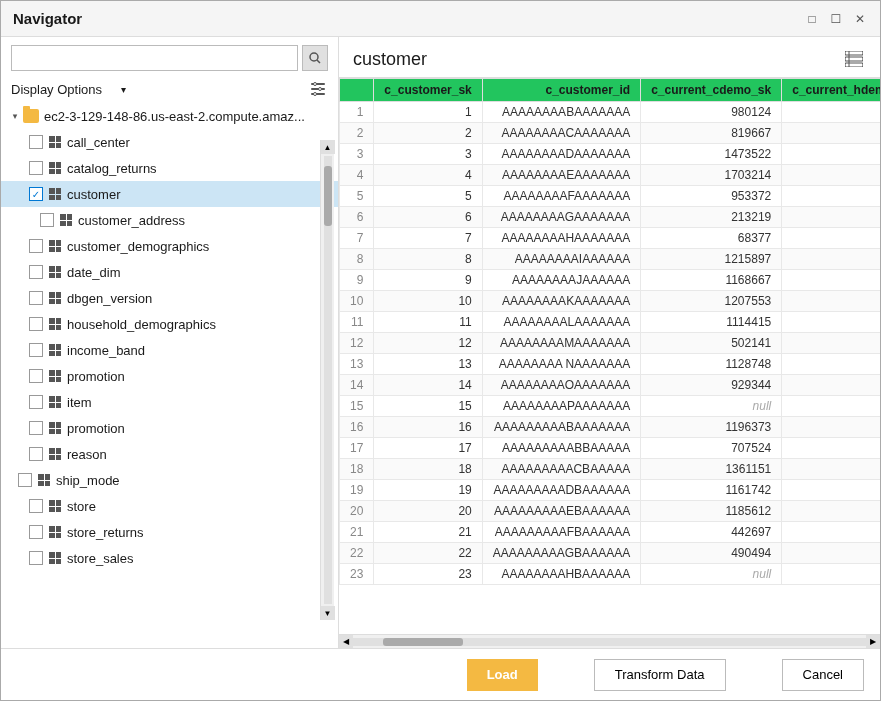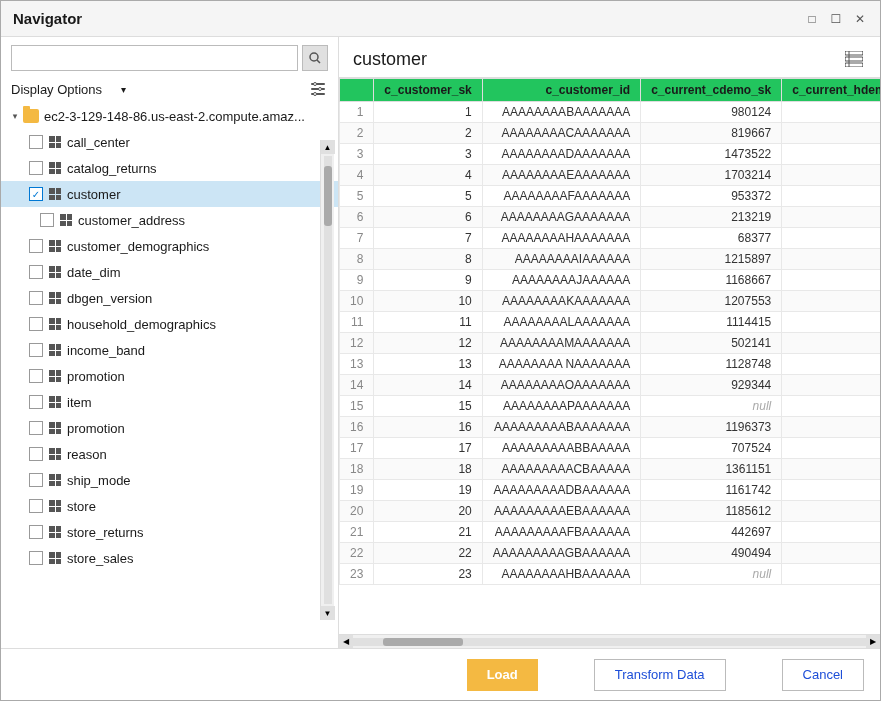--- a/index.html
+++ b/index.html
@@ -313,21 +313,21 @@
       margin-left: 48px;
     }
     .btn-primary {
       background: #f4b942;
       color: #fff;
       font-weight: 600;
     }
     .btn-secondary {
       background: #fff;
       border: 1px solid #bbb;
-      color: #1d4ed8;
+      color: #000000;
     }
     
     .h-scrollbar {
       height: 14px;
       border-top: 1px solid #ddd;
       background: #f0f0f0;
       display: flex;
       align-items: center;
     }
     .h-scrollbar-arrow {
@@ -559,21 +559,21 @@
           <div class="table-icon">
               <span class="grid-icon">
                 <span class="grid-cell"></span>
                 <span class="grid-cell"></span>
                 <span class="grid-cell"></span>
                 <span class="grid-cell"></span>
               </span>
             </div>
           <span class="tree-item-label">reason</span>
         </div>
-        <div class="tree-item" style="padding-left:28px">
+        <div class="tree-item" style="padding-left:17px">
           <div class="checkbox"></div>
           <div class="table-icon">
               <span class="grid-icon">
                 <span class="grid-cell"></span>
                 <span class="grid-cell"></span>
                 <span class="grid-cell"></span>
                 <span class="grid-cell"></span>
               </span>
             </div>
           <span class="tree-item-label">ship_mode</span>

